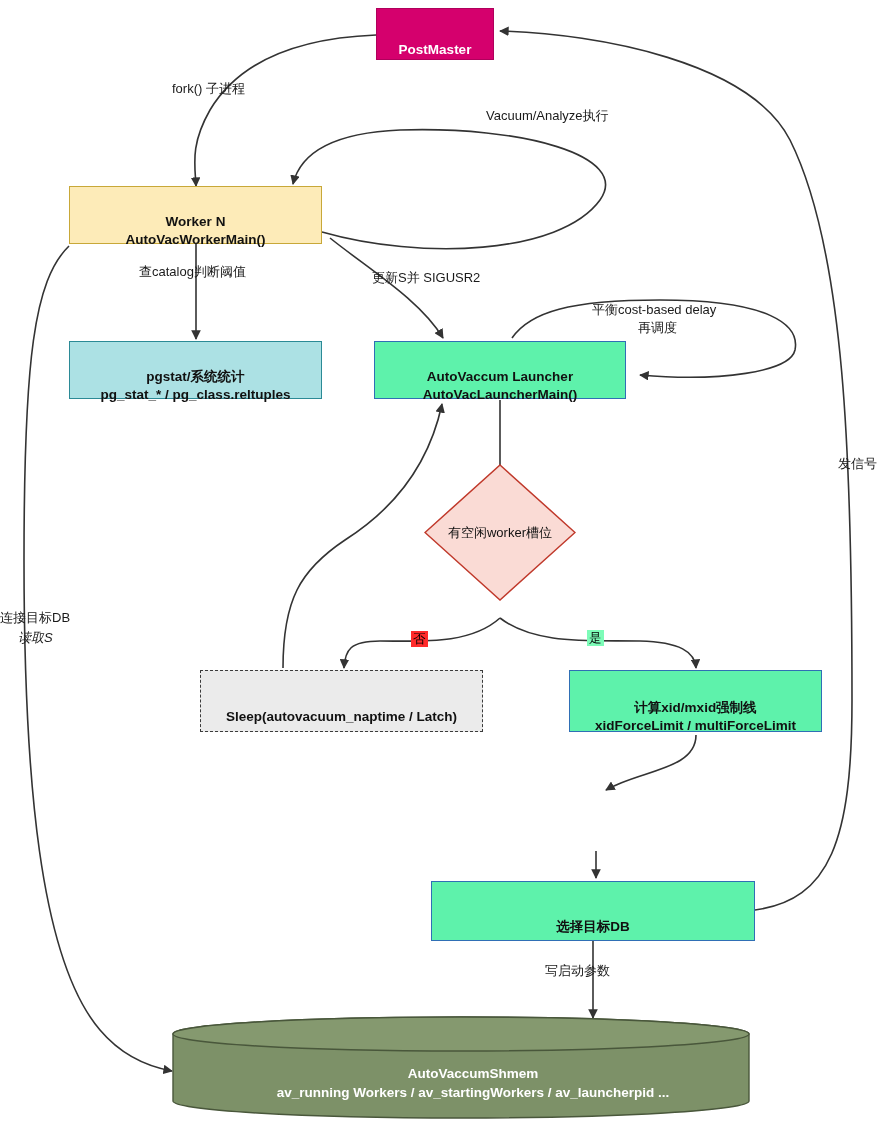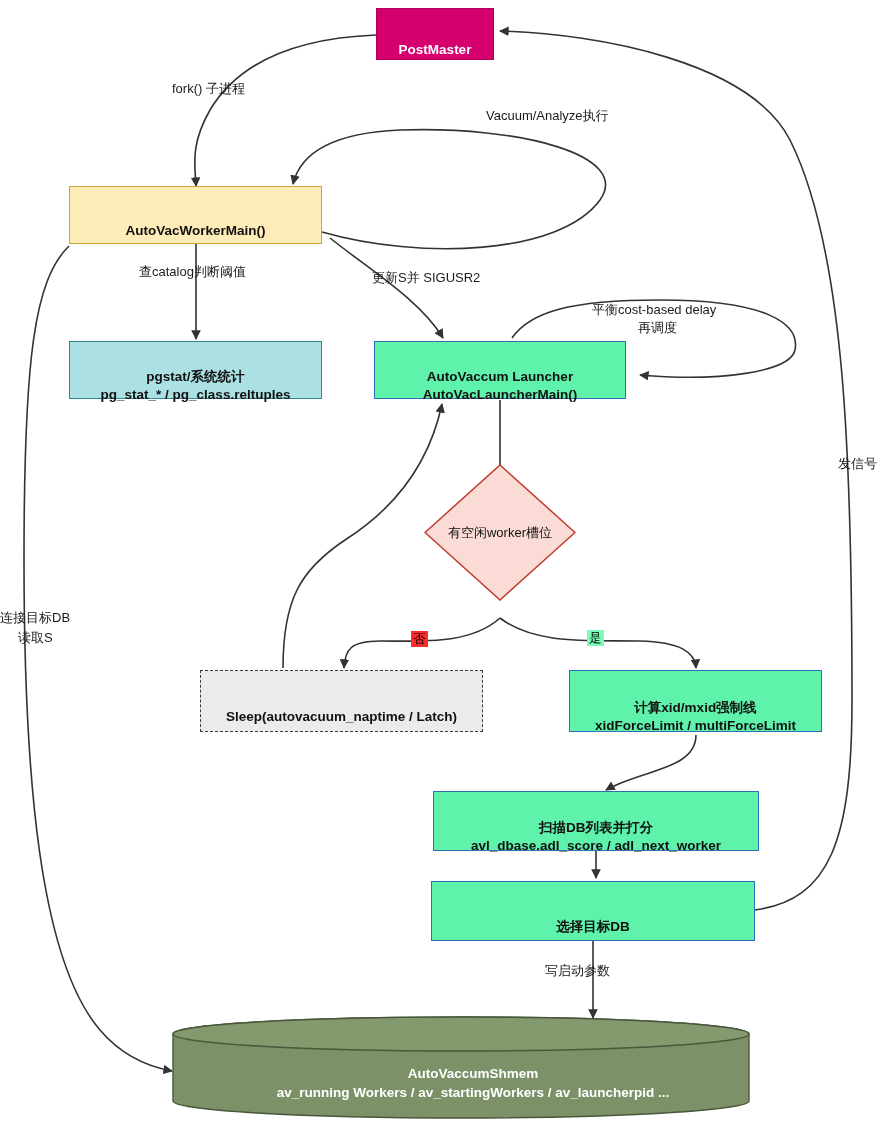--- a/index.html
+++ b/index.html
@@ -178,20 +178,21 @@
   </svg>
 
   <div class="node n-postmaster" style="left:376px; top:8px; width:118px; height:52px;">
     <span class="lines">
       <span class="l1">PostMaster</span>
     </span>
   </div>
 
   <div class="node n-worker" style="left:69px; top:186px; width:253px; height:58px;">
     <span class="lines">
+      <span class="l1">Worker N</span>
       <span class="l2">AutoVacWorkerMain()</span>
     </span>
   </div>
 
   <div class="node n-pgstat" style="left:69px; top:341px; width:253px; height:58px;">
     <span class="lines">
       <span class="l1">pgstat/系统统计</span>
       <span class="l2">pg_stat_* / pg_class.reltuples</span>
     </span>
   </div>
@@ -216,26 +217,20 @@
     </span>
   </div>
 
   <div class="node n-green" style="left:569px; top:670px; width:253px; height:62px;">
     <span class="lines">
       <span class="l1">计算xid/mxid强制线</span>
       <span class="l2">xidForceLimit / multiForceLimit</span>
     </span>
   </div>
 
-  <div class="node n-green" style="left:433px; top:791px; width:326px; height:60px;">
-    <span class="lines">
-      <span class="l1">扫描DB列表并打分</span>
-      <span class="l2">avl_dbase.adl_score / adl_next_worker</span>
-    </span>
-  </div>
 
   <div class="node n-green" style="left:431px; top:881px; width:324px; height:60px;">
     <span class="lines">
       <span class="l1">选择目标DB</span>
     </span>
   </div>
 
   <div class="node n-cylinder" style="left:172px; top:1016px; width:578px; height:103px;padding-left:24px;">
     <svg class="cyl-body" viewBox="0 0 578 103" preserveAspectRatio="none">
       <path d="M 1,18 A 288,17 0 0 1 577,18 L 577,85 A 288,17 0 0 1 1,85 Z" fill="#7d9168" stroke="#49573b" stroke-width="1.4"></path>
@@ -254,21 +249,21 @@
   <div class="elabel" style="left:126px; top:264px;margin-left:13px;">查catalog判断阈值</div>
 
   <div class="elabel" style="left:372px; top:270px;">更新S并 SIGUSR2</div>
 
   <div class="elabel" style="left:592px; top:302px;">平衡cost-based delay</div>
   <div class="elabel" style="left:638px; top:320px;">再调度</div>
 
   <div class="elabel" style="left:838px; top:456px;">发信号</div>
 
   <div class="elabel" style="left:0px; top:610px;">连接目标DB</div>
-  <div class="elabel" style="left:18px; top:630px;">读取S</div>
+  <div class="elabel" style="left:18px; top:630px;font-style:italic;">读取S</div>
 
   <div class="elabel" style="left:545px; top:963px;">写启动参数</div>
 
   <div class="badge badge-no" style="left:411px; top:631px;">否</div>
 
   <div class="badge badge-yes" style="left:587px; top:630px;">是</div>
 
 </div>
 
 </body></html>

